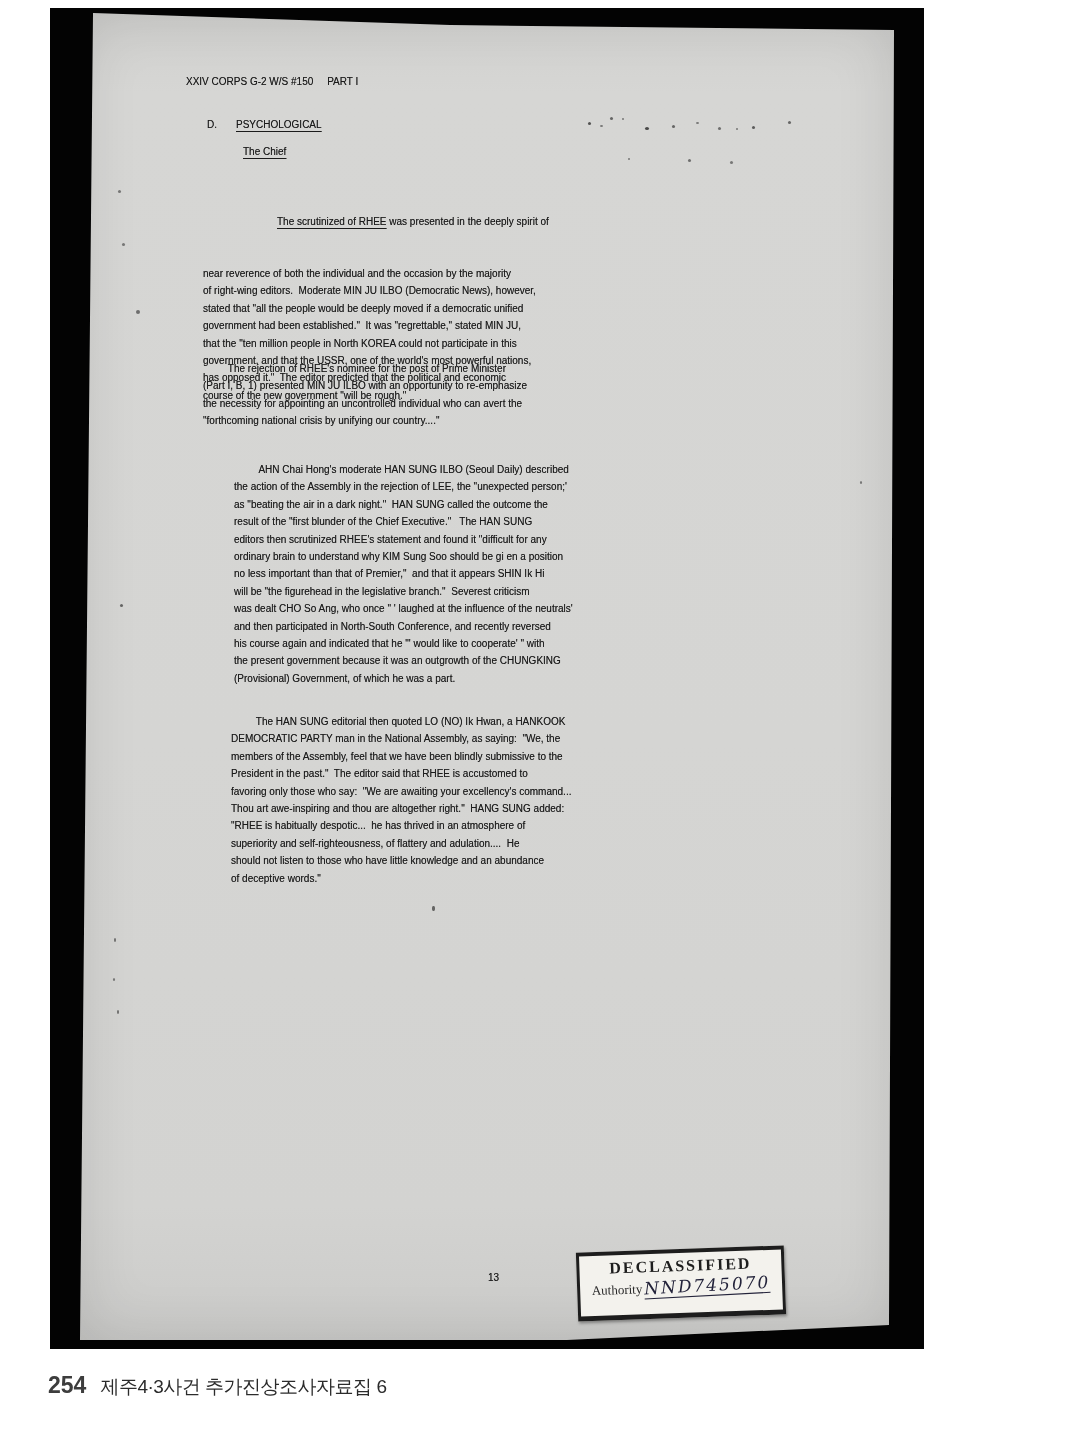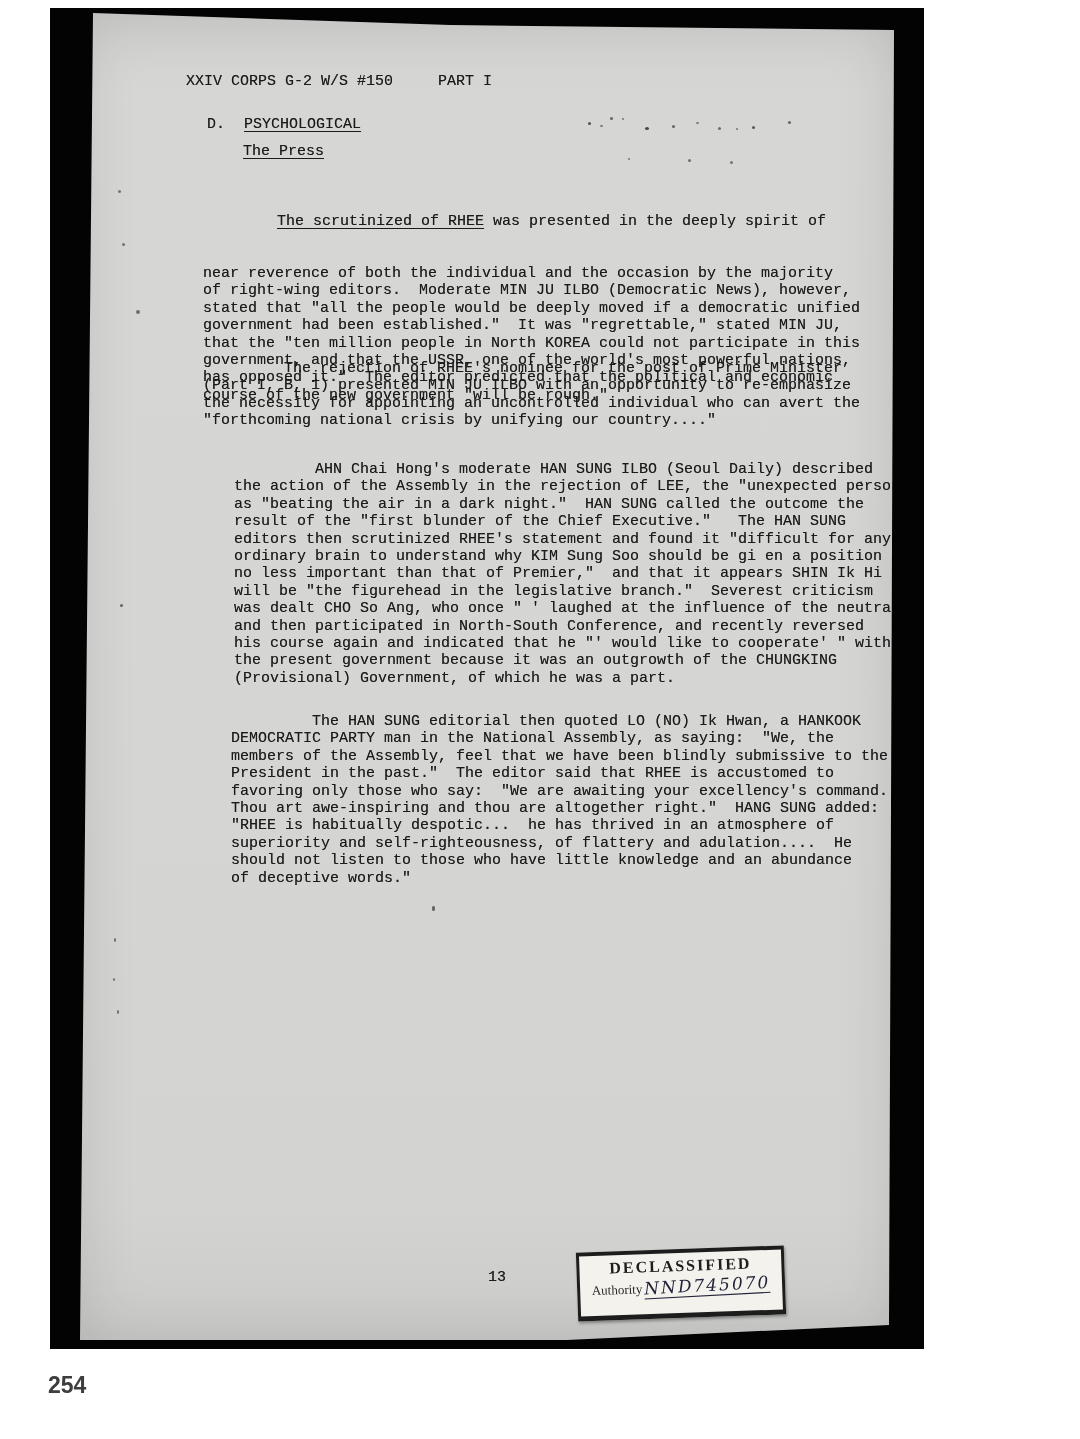--- a/index.html
+++ b/index.html
@@ -12,22 +12,22 @@
     position:absolute;left:50px;top:8px;width:874px;height:1341px;
     background:#030303;
   }
   .paper{
     position:absolute;left:80px;top:13px;width:814px;height:1327px;
     background:linear-gradient(180deg,#d0d0ce 0%,#d6d6d4 6%,#d5d5d3 55%,#d3d3d1 90%,#cbcbc9 100%);
     clip-path:polygon(13px 0px,370px 12px,814px 17px,809px 1312px,420px 1330px,0px 1327px);
     box-shadow:inset 0 0 60px rgba(0,0,0,0.12);
   }
   .tw{
-    font-family:Liberation Mono, monospace;
-    font-size:15px;line-height:17.4px;color:#1b1b1b;
+    font-family:Liberation Sans, sans-serif;
+    font-size:10px;line-height:17.4px;color:#1b1b1b;
     white-space:pre;letter-spacing:0px;
     text-shadow:0 0 0.5px rgba(10,10,10,0.55);
     position:absolute;
   }
   .u{text-decoration:underline;text-underline-offset:3px;text-decoration-thickness:1.4px;}
   .press-u{padding-right:10px;}
   .p1-first{padding-left:74px;}
   .pagenum{position:absolute;left:408px;top:1256px;}
   .stamp{
     position:absolute;left:497px;top:1236px;width:202px;height:60px;
@@ -61,21 +61,21 @@
 <body>
 
 <div class="scan-bg"></div>
 
 <div class="paper">
 
   <div class="tw" style="left:106px;top:60px;">XXIV CORPS G-2 W/S #150     PART I</div>
 
   <div class="tw" style="left:127px;top:103px;"><span>D.</span><span class="u" style="margin-left:19px;">PSYCHOLOGICAL</span></div>
 
-  <div class="tw" style="left:163px;top:130px;"><span class="u press-u">The Press</span></div>
+  <div class="tw" style="left:163px;top:130px;"><span class="u press-u">The Chief</span></div>
 
   <div class="tw" style="left:123px;top:165px;">
     <div class="p1-first"><span class="u">The scrutinized of RHEE</span><span> was presented in the deeply spirit of</span></div>
     <div>near reverence of both the individual and the occasion by the majority
 of right-wing editors.  Moderate MIN JU ILBO (Democratic News), however,
 stated that "all the people would be deeply moved if a democratic unified
 government had been established."  It was "regrettable," stated MIN JU,
 that the "ten million people in North KOREA could not participate in this
 government, and that the USSR, one of the world's most powerful nations,
 has opposed it."  The editor predicted that the political and economic
@@ -139,13 +139,14 @@
   <div class="speck" style="left:40px;top:591px;width:3px;height:3px;opacity:.6"></div>
   <div class="speck" style="left:780px;top:468px;width:2px;height:3px;opacity:.5"></div>
   <div class="speck" style="left:352px;top:893px;width:3px;height:5px;opacity:.6;border-radius:40%"></div>
   <div class="speck" style="left:34px;top:925px;width:2px;height:4px;opacity:.55"></div>
   <div class="speck" style="left:33px;top:965px;width:2px;height:3px;opacity:.5"></div>
   <div class="speck" style="left:37px;top:997px;width:2px;height:4px;opacity:.55"></div>
 </div>
 
 <div class="caption">
   <span class="caption-num">254</span>
+  <span class="caption-text">제주4·3사건 추가진상조사자료집 6</span>
 </div>
 
 </body></html>

